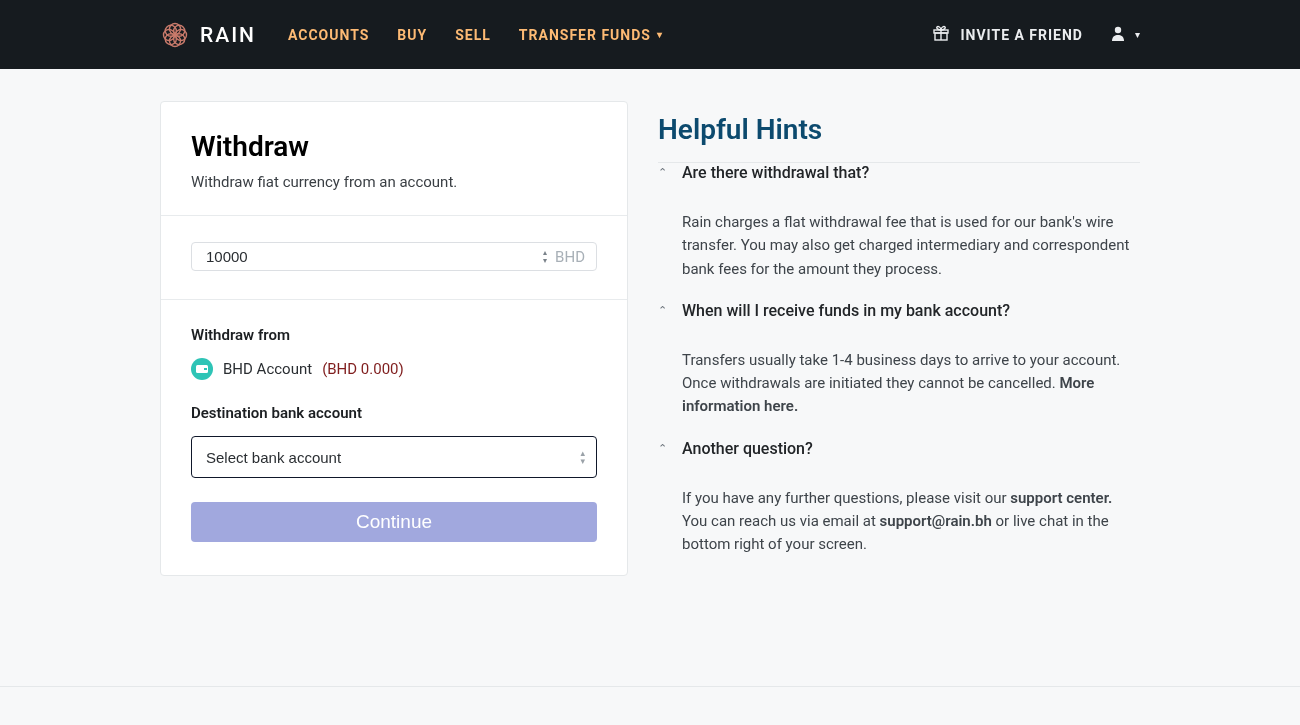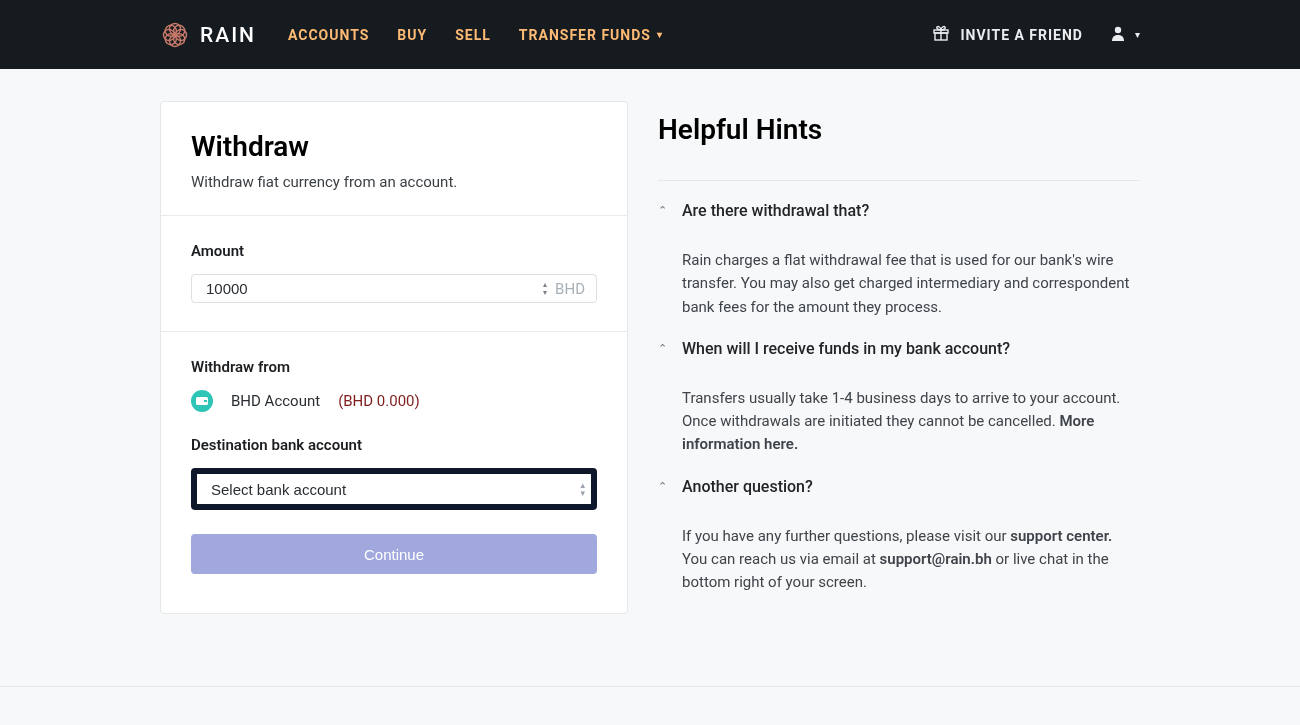--- a/index.html
+++ b/index.html
@@ -134,41 +134,41 @@
   .stepper-arrows {
     display: flex;
     flex-direction: column;
     font-size: 8px;
     line-height: 8px;
     color: #7a828a;
   }
   .account-row {
     display: flex;
     align-items: center;
-    gap: 18px;
+    gap: 10px;
     margin-bottom: 24px;
   }
   .acct-icon {
     width: 22px;
     height: 22px;
     border-radius: 50%;
     background: #2ec4b6;
     display: flex;
     align-items: center;
     justify-content: center;
   }
   .acct-name { font-size: 15px; color: #2a2e32; }
   .acct-bal { font-size: 15px; color: #7f1d1d; }
   .select-wrap {
     position: relative;
   }
   .select-input {
     width: 100%;
     height: 42px;
-    border: 6px solid #0f172a;
+    border: 1px solid #0f172a;
     border-radius: 4px;
     padding: 0 36px 0 14px;
     font-size: 15px;
     color: #2a2e32;
     background: #fff;
     text-align: left;
     cursor: pointer;
     display: flex;
     align-items: center;
   }
@@ -185,36 +185,36 @@
     pointer-events: none;
   }
   .continue-btn {
     width: 100%;
     height: 40px;
     margin-top: 24px;
     background: #a1a8de;
     border: none;
     border-radius: 4px;
     color: #fff;
-    font-size: 15px;
+    font-size: 19px;
     font-weight: 500;
     cursor: pointer;
   }
   
   .hints {
     flex: 1;
     padding-top: 12px;
   }
   .hints-title {
     font-size: 28px;
     font-weight: 600;
-    color: #000000;
-    padding-bottom: 34px;
+    color: #0c4a6e;
+    padding-bottom: 16px;
     border-bottom: 1px solid #e5e8ea;
-    margin-bottom: 20px;
+    margin-bottom: 0;
   }
   .hint-item { margin-bottom: 20px; }
   .hint-head {
     display: flex;
     align-items: center;
     gap: 14px;
     cursor: pointer;
     margin-bottom: 10px;
   }
   .hint-chevron {
@@ -300,21 +300,20 @@
 
 <div class="main">
 
   <div class="card">
     <div class="card-head">
       <div class="card-title">Withdraw</div>
       <div class="card-sub">Withdraw fiat currency from an account.</div>
     </div>
 
     <div class="card-section">
-      <div class="field-label">Amount</div>
       <div class="input-wrap">
         <input class="amount-input" type="text" value="10000" style="">
         <div class="input-suffix-wrap">
           <div class="stepper-arrows">
             <span>▴</span>
               <span>▾</span>
           </div>
           <span>BHD</span>
         </div>
       </div>

